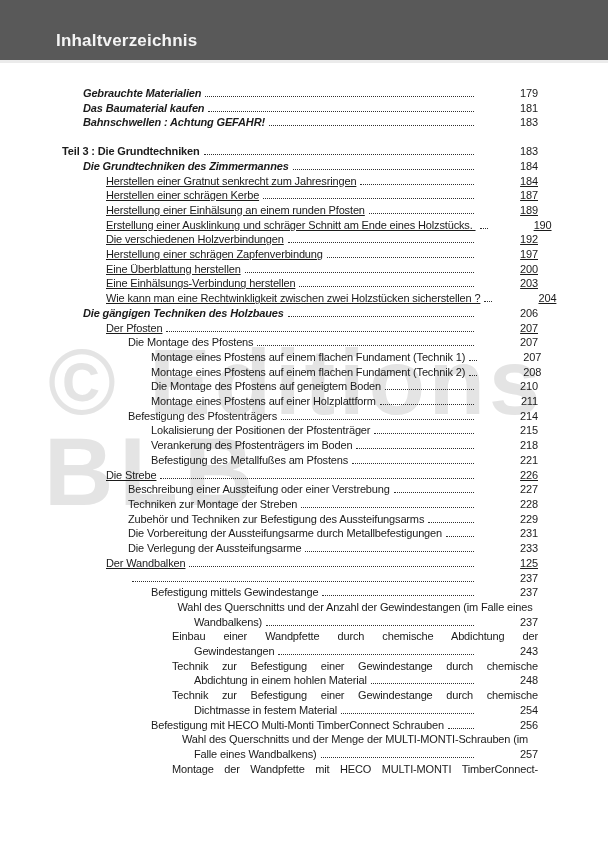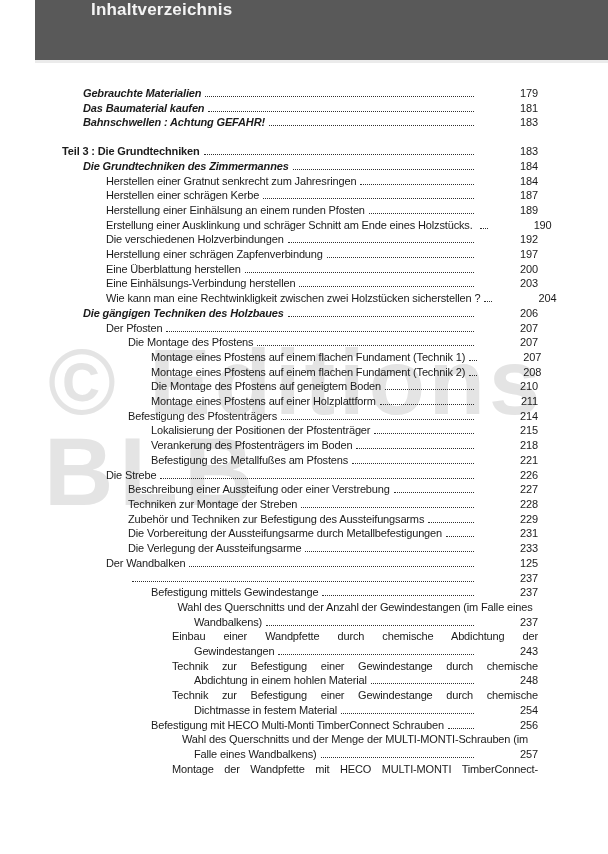--- a/index.html
+++ b/index.html
@@ -8,24 +8,23 @@
     width:608px;height:854px;
     background:var(--page-bg,#ffffff);
     overflow:hidden;
     font-family:"Liberation Sans","DejaVu Sans",sans-serif;
     color:var(--text-color,#1b1b1b);
   }
   
   .topbar{
     position:absolute;top:0;left:0;right:0;height:60px;
     background:var(--header-bg,#595959);
-    display:flex;
+    display:flex;align-items:flex-end;
     box-shadow:0 3px 0 rgba(0,0,0,0.08);
     z-index:3;
-    margin-left:35px;
   }
   .topbar h1{
     margin:0 0 9px 56px;
     font-size:17px;font-weight:700;letter-spacing:.2px;
     color:var(--header-fg,#f4f4f4);
   }
   
   .watermark{
     position:absolute;left:0;top:0;width:608px;height:642px;
     z-index:1;pointer-events:none;overflow:hidden;
@@ -35,21 +34,21 @@
   .wm1{position:absolute;left:48px;top:336px;font-size:92px;letter-spacing:4px;white-space:nowrap;}
   .wm2{position:absolute;left:44px;top:424px;font-size:96px;letter-spacing:6px;white-space:nowrap;}
   
   .toc{
     position:absolute;left:62px;right:70px;top:86px;z-index:2;
     font-size:11px;line-height:14.7px;letter-spacing:-0.15px;
   }
   .toc-gap{height:14px;}
   .lv0{padding-left:0;}
   .lv1{padding-left:21px;}
-  .lv2{padding-left:44px;}
+  .lv2{padding-left:44px;text-decoration:underline;}
   .lv3{padding-left:66px;}
   .lv4{padding-left:89px;}
   .lv5{padding-left:110px;}
   .leader-line{display:flex;align-items:baseline;}
   .leader-line.cont{padding-left:22px;}
   .txt{white-space:pre;}
   .s-b .txt{font-weight:700;}
   .s-bi .txt{font-weight:700;font-style:italic;}
   .leader{
     flex:1 1 auto;min-width:8px;

